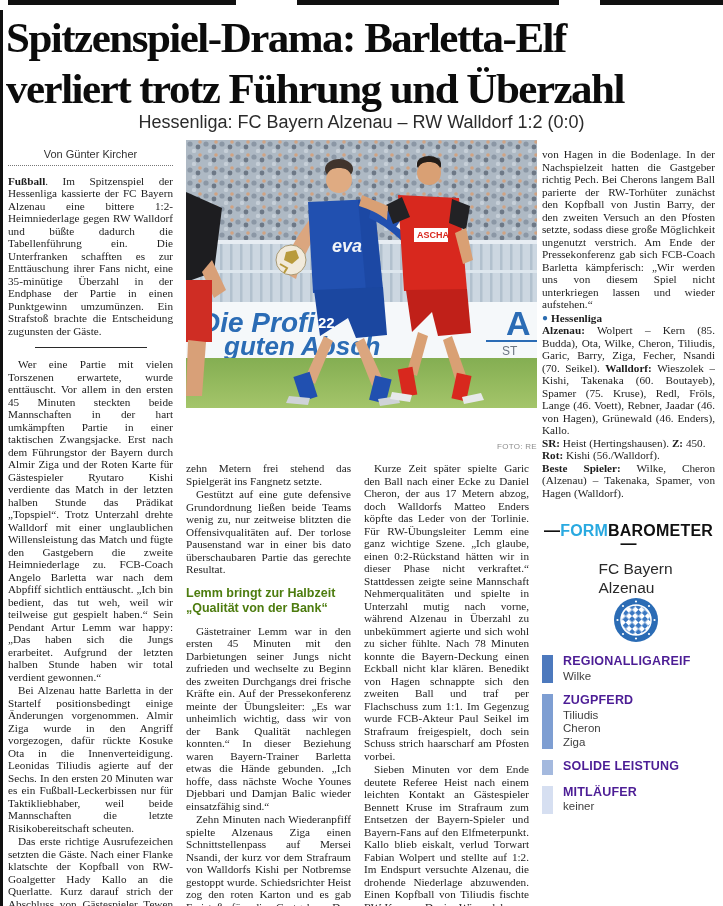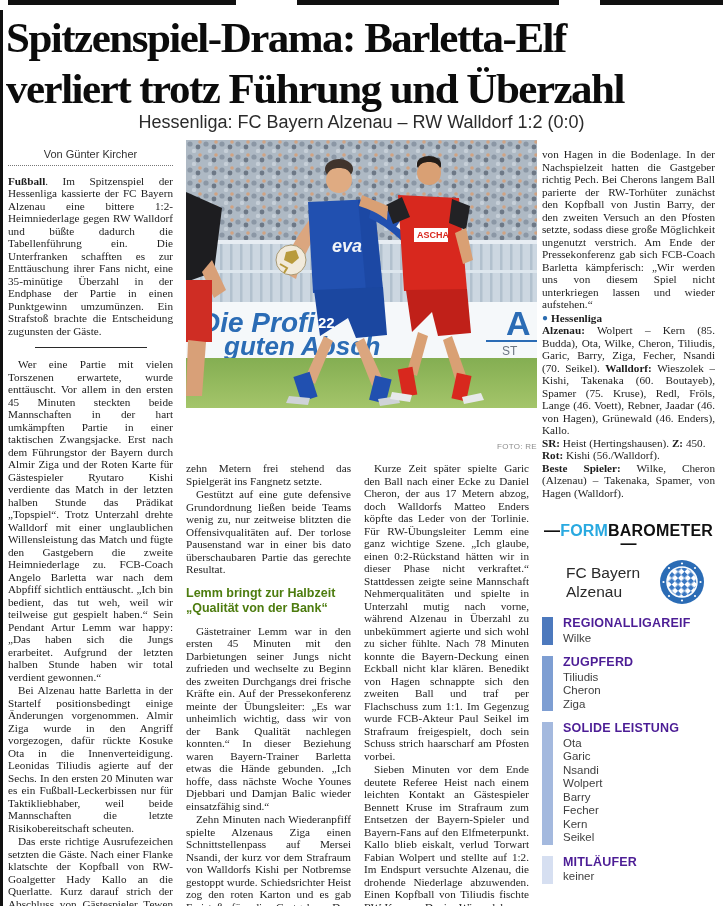--- a/index.html
+++ b/index.html
@@ -35,21 +35,21 @@
             line-height:15px;text-align:left;margin:10px 0 9px 0;color:#4d7c0f;}
 
   .stat-header{margin-top:6px;font-weight:bold;}
   .stat-bullet{color:#2b6cb0;font-size:10px;vertical-align:1px;margin-right:3px;}
   .stats p{text-align:justify;margin:0;}
   .stats b{font-weight:bold;}
 
   .fb{margin-top:26px;font-family:"Liberation Sans",sans-serif;text-align:left;}
   .fb-title{text-align:center;font-weight:bold;font-size:16px;color:#101010;letter-spacing:.2px;}
   .fb-title .accent{color:#29a9e0;}
-  .fb-club{display:flex;align-items:center;justify-content:space-between;margin:9px 10px 12px 24px;}
+  .fb-club{display:flex;align-items:center;justify-content:space-between;margin:9px 10px 12px 24px;flex-direction:column;}
   .fb-club-name{font-size:15.5px;line-height:19px;color:#2a2a2a;}
   .fb-section{display:flex;margin-top:11px;}
   .fb-bar{width:11px;margin-right:10px;flex:none;}
   .fb-label{font-weight:bold;font-size:12.5px;color:#4c1d95;margin-bottom:2px;letter-spacing:.2px;}
   .fb-names{font-size:11.5px;line-height:13.5px;color:#3f3f3f;white-space:pre-line;}
 </style>
 </head>
 <body>
 
 <div id="page">
@@ -242,28 +242,20 @@
           <div class="fb-label">ZUGPFERD</div>
           <div class="fb-names">Tiliudis
 Cheron
 Ziga</div>
         </div>
       </div>
       <div class="fb-section">
         <div class="fb-bar" style="background: rgb(164, 185, 222);"></div>
         <div>
           <div class="fb-label">SOLIDE LEISTUNG</div>
-          <div class="fb-names">Ota
-Garic
-Nsandi
-Wolpert
-Barry
-Fecher
-Kern
-Seikel</div>
         </div>
       </div>
       <div class="fb-section">
         <div class="fb-bar" style="background: rgb(214, 223, 241);"></div>
         <div>
           <div class="fb-label">MITLÄUFER</div>
           <div class="fb-names">keiner</div>
         </div>
       </div>
 

